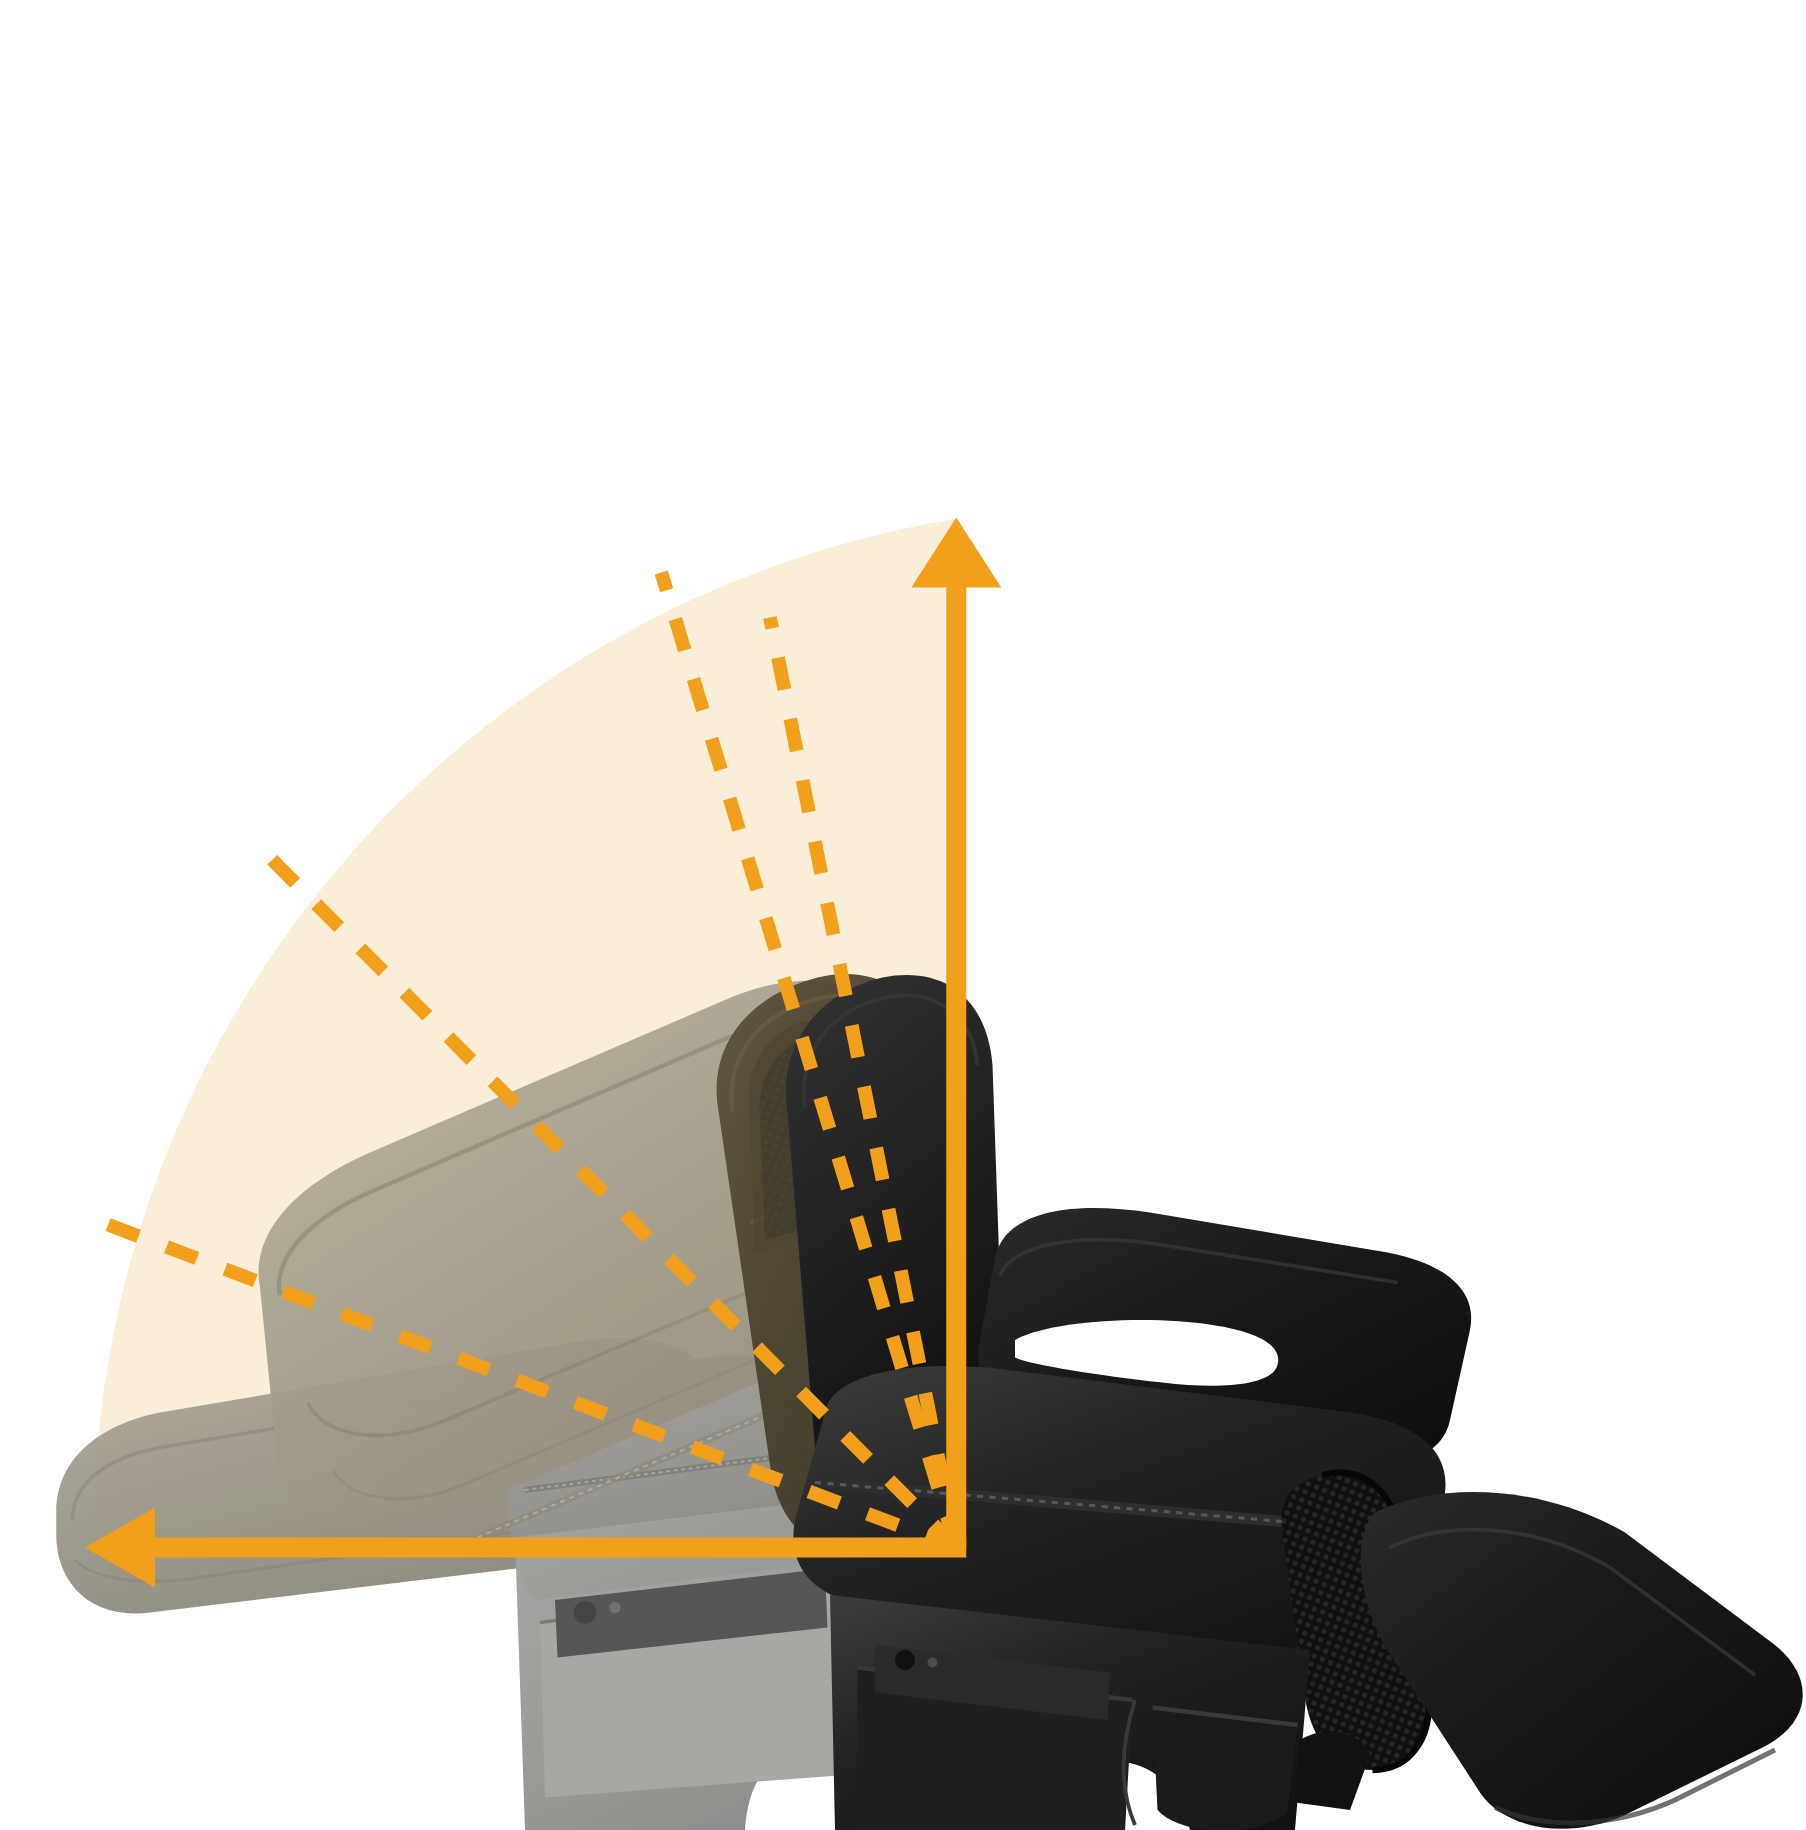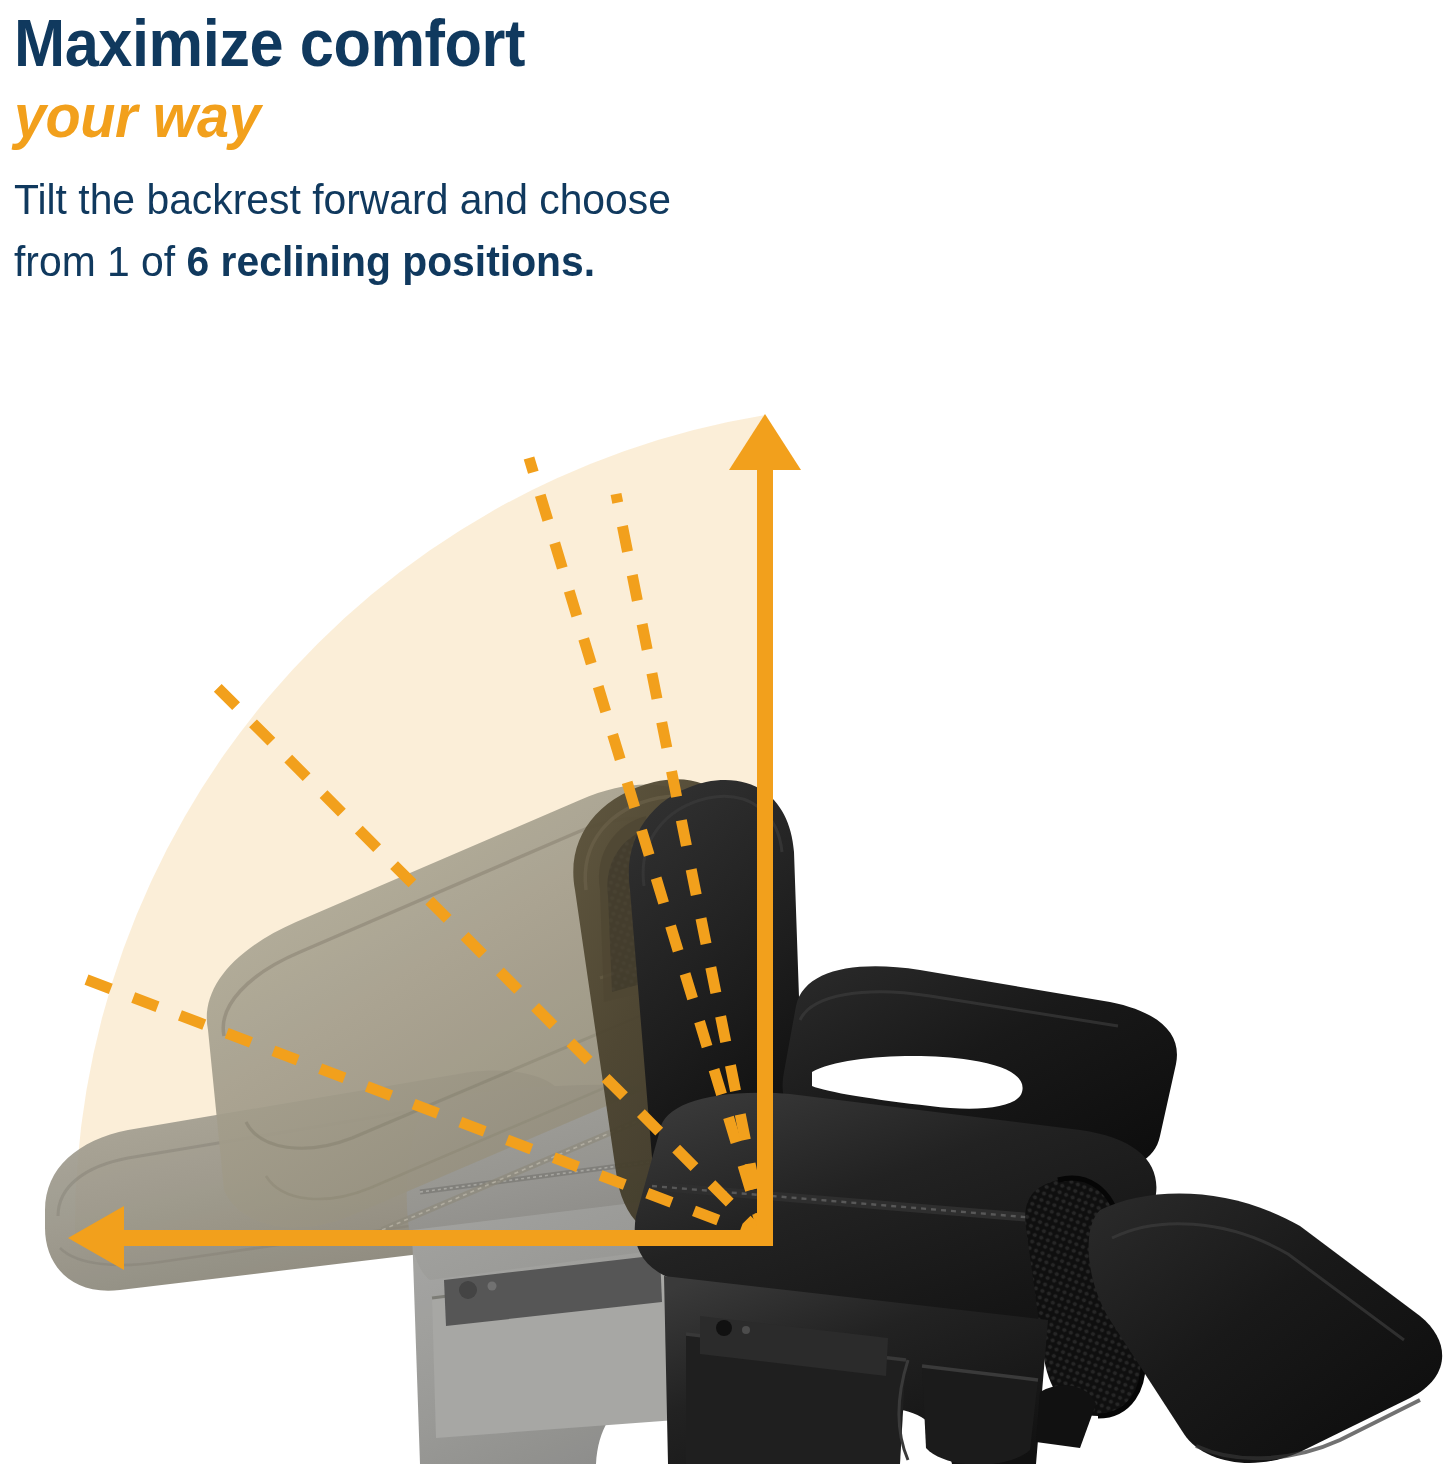--- a/index.html
+++ b/index.html
@@ -77,28 +77,20 @@
     width: 1445px;
     height: 1134px;
   }
   .hero svg { display: block; }
 </style>
 </head>
 <body>
 
 <div id="stage">
 
-  <div class="copy-block">
-    <div class="headline-1">Maximize comfort</div>
-    <div class="headline-2">your way</div>
-    <div class="subcopy">
-      <div>Tilt the backrest forward and choose</div>
-      <div><span>from 1 of </span><span class="strong">6 reclining positions.</span></div>
-    </div>
-  </div>
 
   <div class="hero">
     <svg width="1445" height="1134" viewBox="0 0 1445 1134" xmlns="http://www.w3.org/2000/svg">
       <defs>
 
         <linearGradient id="blkA" x1="0" y1="0" x2="1" y2="1">
           <stop offset="0%" stop-color="#2b2b2b"></stop>
           <stop offset="45%" stop-color="#191919"></stop>
           <stop offset="100%" stop-color="#0c0c0c"></stop>
         </linearGradient>

